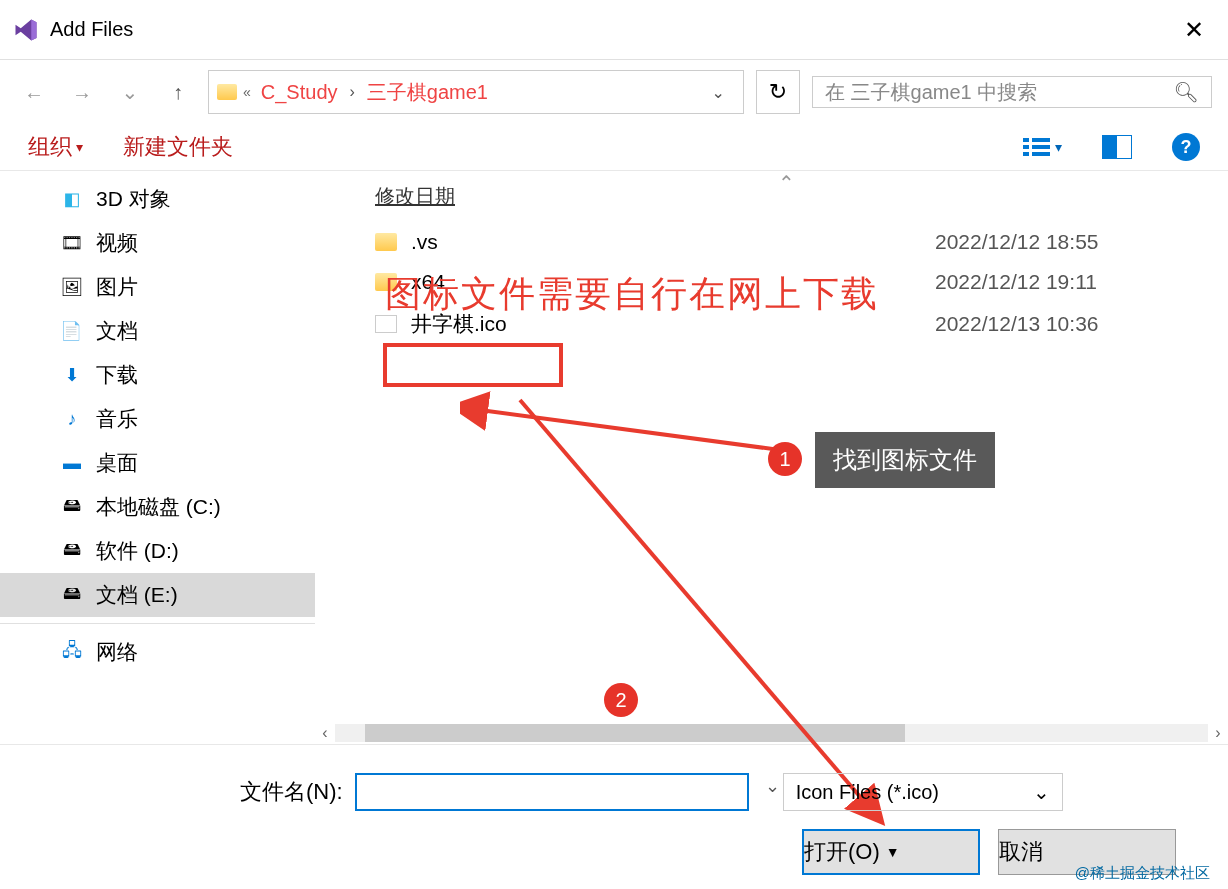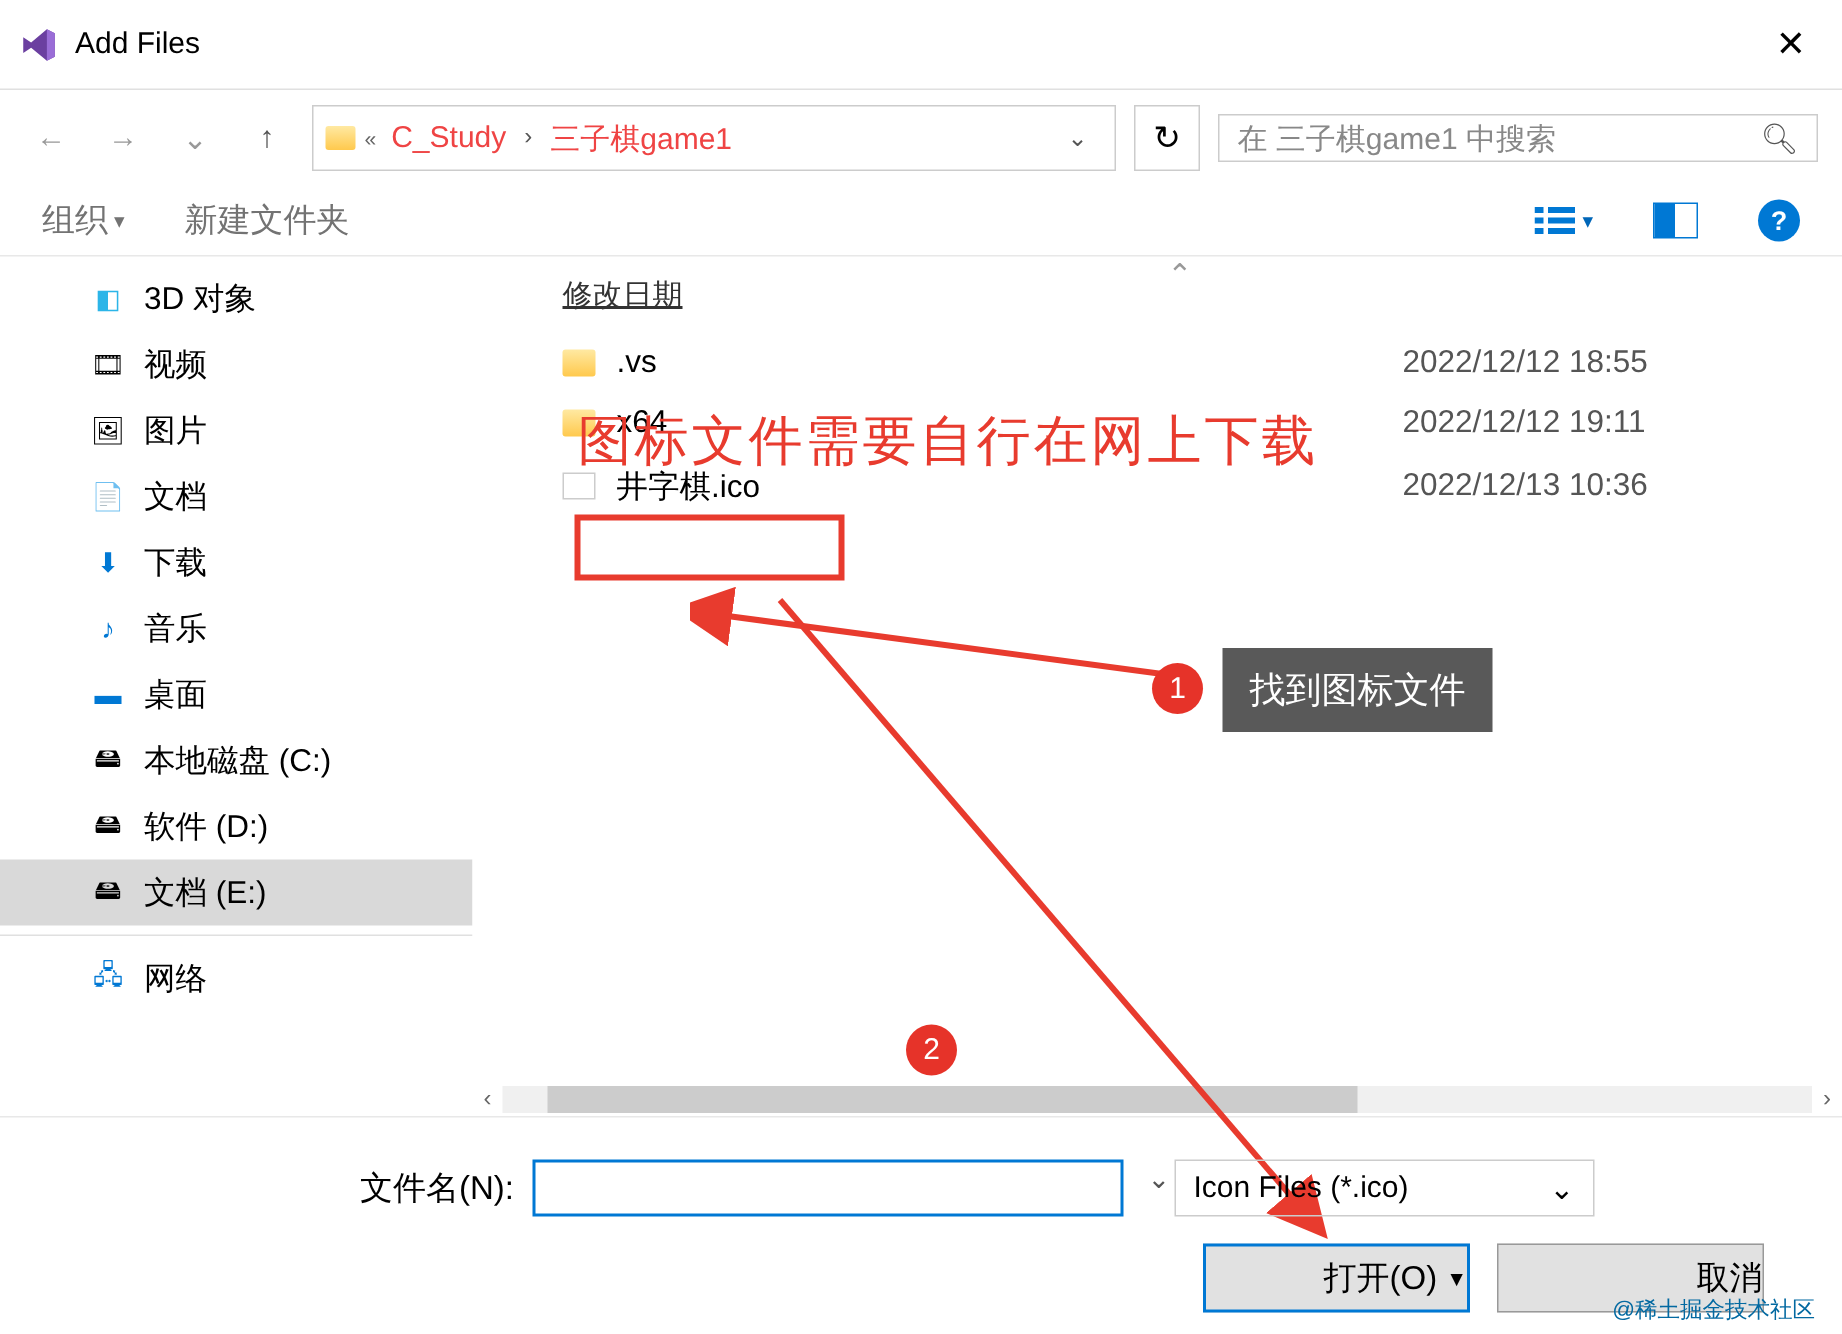--- a/index.html
+++ b/index.html
@@ -22,21 +22,21 @@
 .breadcrumb-box .chev { color: #555; padding: 0 2px; }
 .breadcrumb-box .spacer { flex: 1; }
 .breadcrumb-box .histchev { color: #555; padding: 0 10px; cursor: pointer; }
 .refresh { width: 44px; height: 44px; border: 1px solid #ccc; display: flex; align-items: center; justify-content: center; font-size: 22px; cursor: pointer; }
 .searchbox { width: 400px; height: 32px; border: 1px solid #ccc; display: flex; align-items: center; padding: 0 12px; justify-content: space-between; }
 .searchbox .ph { color: #888; font-size: 20px; }
 .searchbox .mag { color: #555; font-size: 20px; }
 
 
 .toolbar { display: flex; align-items: center; padding: 8px 28px; gap: 40px; }
-.toolbar .tbtn { font-size: 22px; color: #737373; display: flex; align-items: center; gap: 4px; cursor: pointer; }
+.toolbar .tbtn { font-size: 22px; color: #b91c1c; display: flex; align-items: center; gap: 4px; cursor: pointer; }
 .toolbar .spacer { flex: 1; }
 .toolbar .viewbtn { display: flex; align-items: center; gap: 4px; color: #0066b8; cursor: pointer; }
 .toolbar .previewbtn { width: 30px; height: 24px; background: linear-gradient(to right, #0078d4 50%, #fff 50%); border: 1px solid #0078d4; cursor: pointer; }
 .toolbar .help { width: 28px; height: 28px; border-radius: 50%; background: #0078d4; color: #fff; display: flex; align-items: center; justify-content: center; font-size: 18px; font-weight: bold; cursor: pointer; }
 
 
 .main { display: flex; height: 575px; border-top: 1px solid #e8e8e8; border-bottom: 1px solid #e8e8e8; }
 .sidebar { width: 315px; overflow-y: scroll; padding: 6px 0; }
 .sidebar::-webkit-scrollbar { width: 22px; }
 .sidebar::-webkit-scrollbar-track { background: #f0f0f0; }
@@ -68,21 +68,21 @@
 .anno-badge { position: absolute; width: 34px; height: 34px; border-radius: 50%; background: #e63329; color: #fff; display: flex; align-items: center; justify-content: center; font-size: 20px; }
 .anno-callout { position: absolute; background: #595959; color: #fff; font-size: 24px; padding: 12px 18px; }
 
 
 .bottom { padding: 28px 30px 20px 30px; position: relative; }
 .bottom-row { display: flex; align-items: center; gap: 12px; }
 .bottom .flabel { font-size: 22px; margin-left: 210px; }
 .bottom .finput { width: 394px; height: 38px; border: 2px solid #0078d4; }
 .bottom .ftype { width: 280px; height: 38px; border: 1px solid #ccc; display: flex; align-items: center; padding: 0 12px; justify-content: space-between; font-size: 20px; cursor: pointer; margin-left: 22px; }
 .bottom-btns { display: flex; gap: 18px; margin-top: 18px; justify-content: flex-end; margin-right: 22px; }
-.bottom .btn { width: 178px; height: 46px; border: 1px solid #999; background: #e1e1e1; font-size: 22px; display: flex; align-items: center; justify-content: flex-end; cursor: pointer; }
+.bottom .btn { width: 178px; height: 46px; border: 1px solid #999; background: #e1e1e1; font-size: 22px; display: flex; align-items: center; justify-content: flex-start; cursor: pointer; }
 .bottom .btn.primary { border: 2px solid #0078d4; }
 .bottom .combo-chev { position: absolute; left: 765px; top: 30px; font-size: 18px; color: #555; cursor: pointer; }
 .watermark { position: absolute; right: 18px; bottom: 6px; color: #0369a1; font-size: 15px; }
 
 svg.arrow-svg { position: absolute; pointer-events: none; }
 </style>
 </head>
 <body>
 
 <div class="titlebar">

